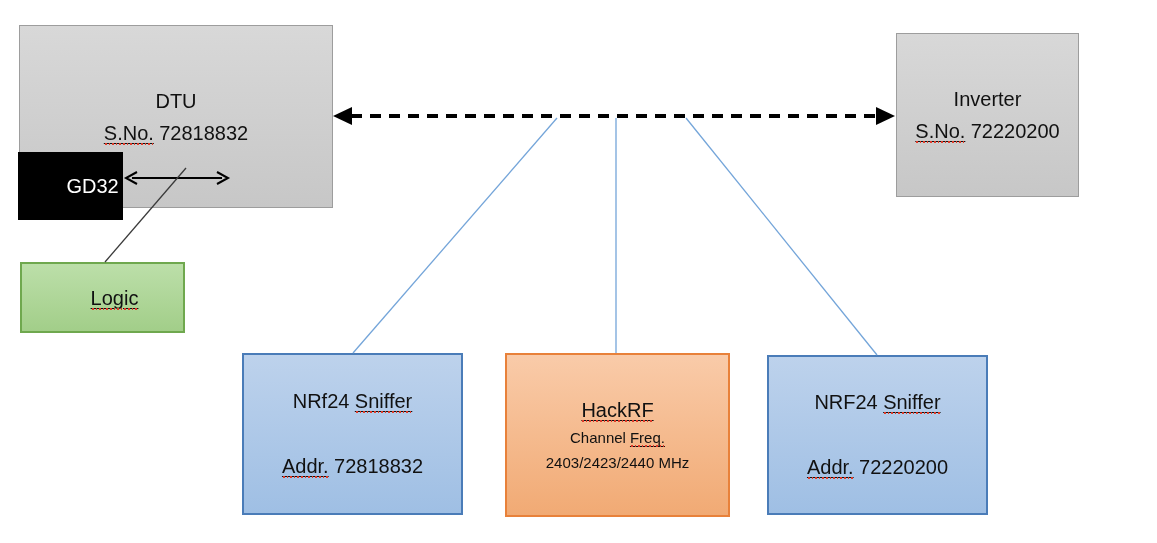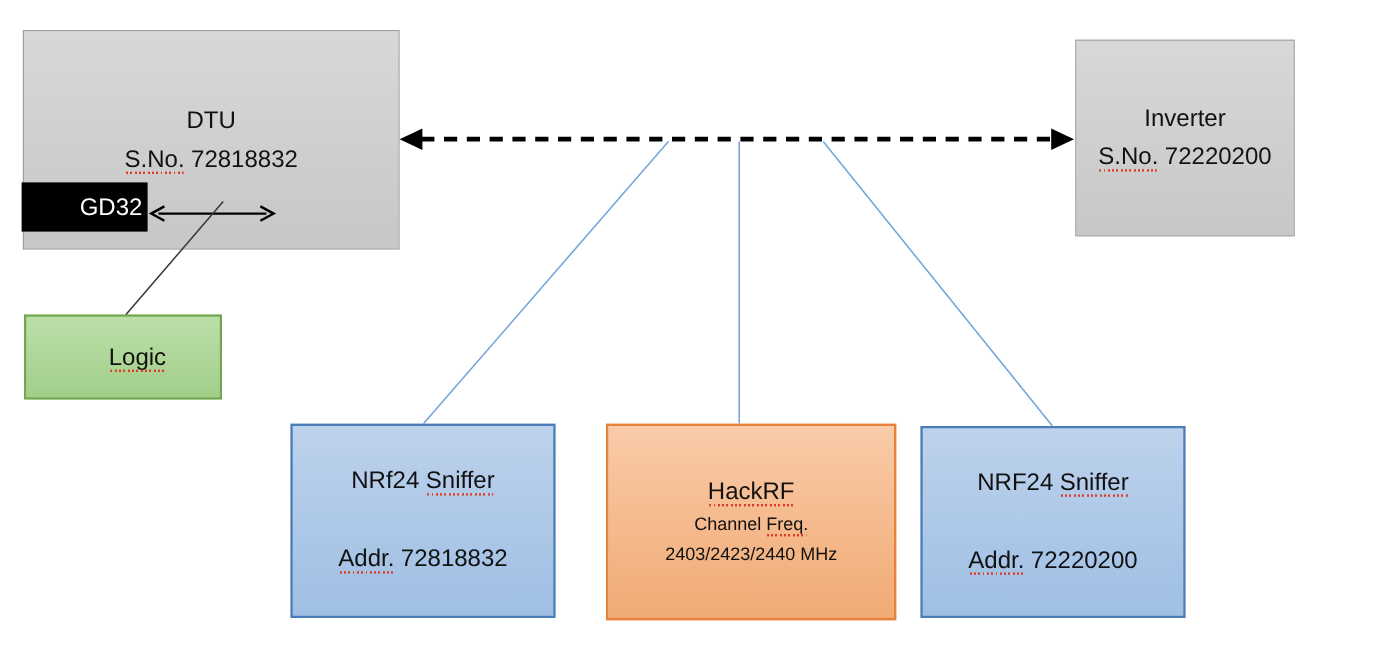--- a/index.html
+++ b/index.html
@@ -49,20 +49,21 @@
     background: linear-gradient(180deg, #f9cba9 0%, #f1aa74 100%);
     border: 2px solid #e8813a;
   }
   .t20 { font-size: 20px; line-height: 32px; white-space: nowrap; }
   .t20b { font-size: 20px; line-height: 33px; white-space: nowrap; }
   .t15 { font-size: 15px; line-height: 25px; white-space: nowrap; }
   .chip .t20 { line-height: 24px; }
   
   .sq {
     position: relative;
+    text-decoration: underline;
     text-decoration-thickness: 1px;
     text-underline-offset: 3px;
   }
   .sq::after {
     content: "";
     position: absolute;
     left: 1px;
     right: 1px;
     bottom: -1px;
     height: 2px;
@@ -89,41 +90,41 @@
     </div>
   </div>
 
   <div class="node gray-box" style="left:896px; top:33px; width:183px; height:164px;">
     <div class="t20">Inverter</div>
     <div class="t20">
       <span class="sq">S.No.</span><span class="gp">72220200</span>
     </div>
   </div>
 
-  <div class="node chip" style="left:18px; top:152px; width:105px; height:41px;padding-left:44px;">
+  <div class="node chip" style="left:18px; top:152px; width:105px; height:68px;padding-left:44px;">
     <div class="t20">GD32</div>
   </div>
 
 
   <div class="node green-box" style="left:20px; top:262px; width:165px; height:71px;">
     <div class="t20">
       <span class="sq">Logic</span>
     </div>
   </div>
 
   <div class="node blue-box" style="left:242px; top:353px; width:221px; height:162px;">
     <div class="t20b">
       <span>NRf24</span><span class="sq gp">Sniffer</span>
     </div>
     <div class="t20b">
       <span class="sq">Addr.</span><span class="gp">72818832</span>
     </div>
   </div>
 
-  <div class="node orange-box" style="left:505px; top:353px; width:242px; height:164px;">
+  <div class="node orange-box" style="left:505px; top:353px; width:225px; height:164px;">
     <div class="t20" style="line-height:30px;">
       <span class="sq">HackRF</span>
     </div>
     <div class="t15">
       <span>Channel</span><span class="sq gp">Freq.</span>
     </div>
     <div class="t15">2403/2423/2440 MHz</div>
   </div>
 
   <div class="node blue-box" style="left:767px; top:355px; width:221px; height:160px;">

